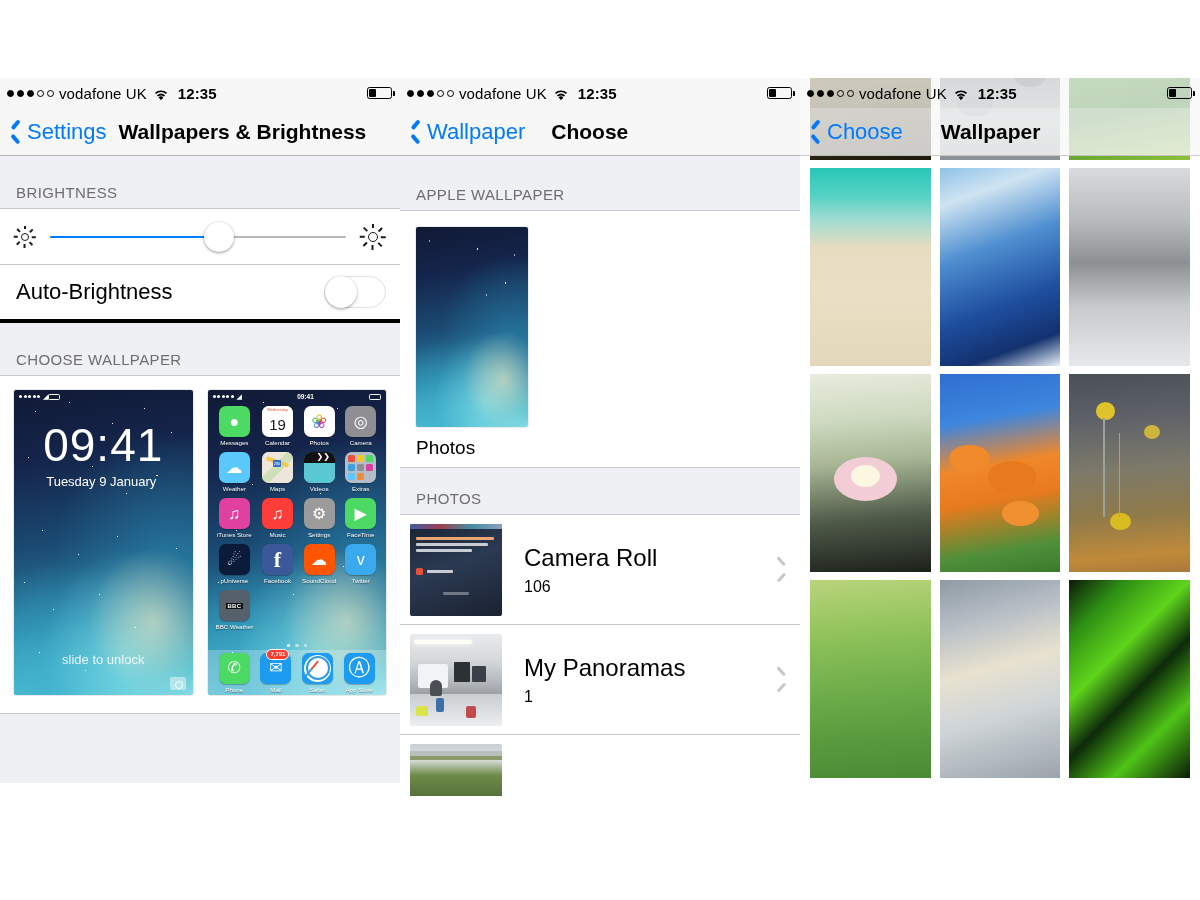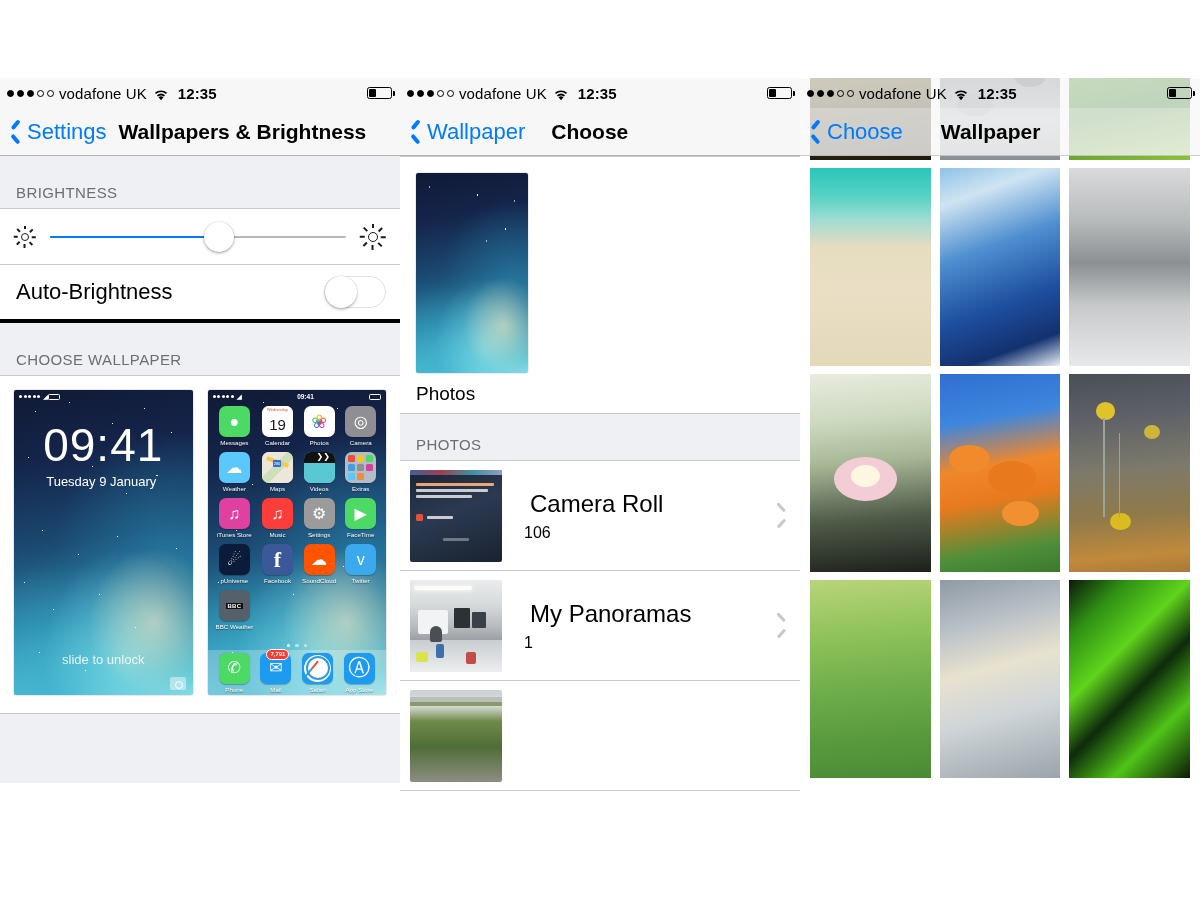--- a/index.html
+++ b/index.html
@@ -170,21 +170,21 @@
   .wp-card { cursor: pointer; }
   .wp-thumb { width: 112px; height: 200px; border-radius: 2px; overflow: hidden; position: relative; box-shadow: 0 0 0 .5px rgba(0,0,0,.15); }
   .wp-label { font-size: 19px; color: #000; margin-top: 10px; }
   .dynamic-bg { position: absolute; inset: 0; background: linear-gradient(165deg, #63c2e8 0%, #3fa8dc 55%, #2f96d0 100%); }
   .bokeh { position: absolute; border-radius: 50%; background: rgba(255,255,255,.30); }
 
   .photo-cell { background: #fff; display: flex; align-items: center; height: 110px; padding: 0 16px 0 10px;
                 border-bottom: 1px solid #c8c7cc; cursor: pointer; }
   .photo-thumb { width: 92px; height: 92px; border-radius: 2px; overflow: hidden; position: relative; flex: none; }
   .photo-meta { margin-left: 22px; flex: 1; }
-  .photo-title { font-size: 24px; color: #000; margin-left: 6px; }
+  .photo-title { font-size: 24px; color: #000; }
   .photo-count { font-size: 16px; color: #000; margin-top: 6px; }
   .chev-right { width: 11px; height: 19px; position: relative; flex: none; }
   .chev-right::before, .chev-right::after {
     content: ""; position: absolute; left: 1px; width: 11px; height: 2.6px; background: #c7c7cc; border-radius: 2px;
   }
   .chev-right::before { top: 4px; transform: rotate(48deg); transform-origin: right center; }
   .chev-right::after  { top: 11.5px; transform: rotate(-48deg); transform-origin: right center; }
 
   
   .wp-grid { display: grid; grid-template-columns: repeat(3, 1fr); gap: 8px 9px; padding: 0 10px; }
@@ -466,20 +466,21 @@
     </div>
 
     <div class="navbar">
       <span class="nav-back">
         <span class="chev-back"></span>
         <span class="nav-back-label">Wallpaper</span>
       </span>
       <span class="nav-title" style="margin-left:26px">Choose</span>
     </div>
 
+    <div class="group-header nolines" style="padding-top:30px;background:#eff0f4">APPLE WALLPAPER</div>
     <div style="height:1px;background:#c8c7cc"></div>
 
     <div class="apple-wp-row">
       <div class="wp-card">
         <div class="wp-thumb">
           <span class="nebula"></span>
             <span class="stars"></span>
         </div>
         <div class="wp-label">Photos</div>
       </div>

